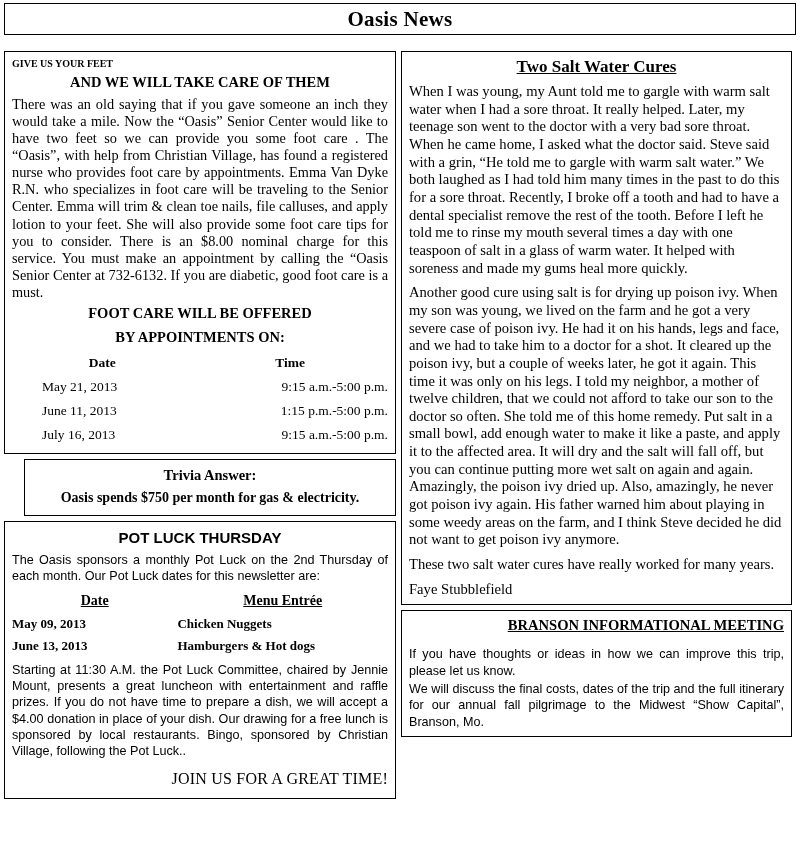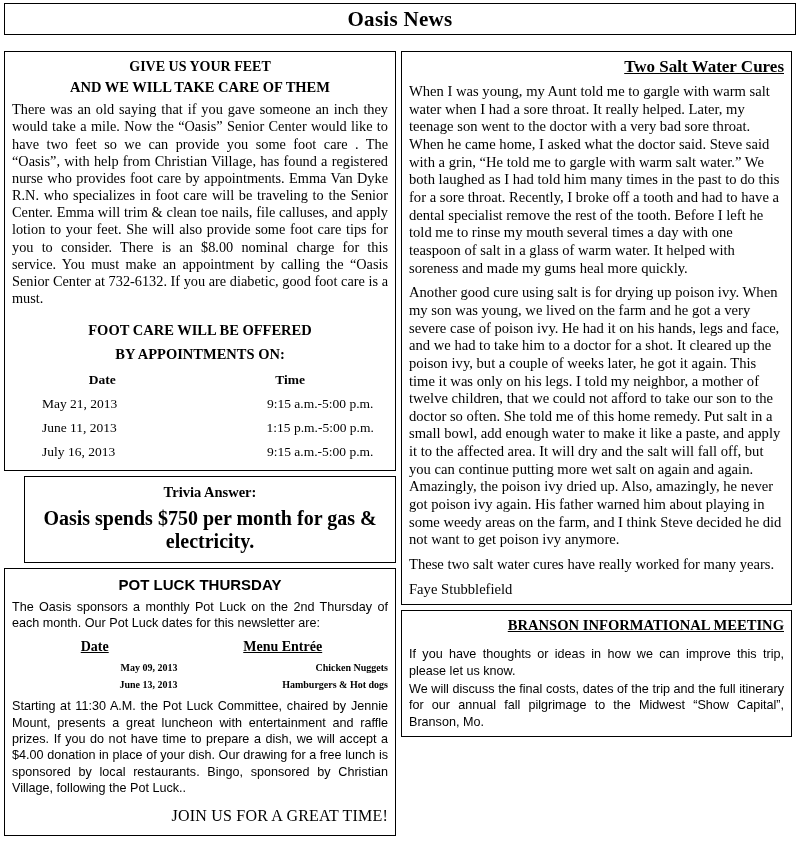--- a/index.html
+++ b/index.html
@@ -47,44 +47,43 @@
     width: 391px;
   }
   .box {
     border: 1px solid #000;
     box-sizing: border-box;
     padding: 5px 7px 6px 7px;
     margin-bottom: 5px;
     background: #fff;
   }
   .hd-center {
-    text-align: center;
-    font-weight: bold;
-    font-size: 14px;
+    font-weight: bold;
+    font-size: 10px;
     line-height: 1.45;
   }
   .hd-center2 {
     text-align: center;
     font-weight: bold;
     font-size: 14.5px;
     line-height: 1.45;
     margin-bottom: 2px;
   }
   p.body {
     margin: 3px 0 0 0;
     font-size: 14.3px;
     line-height: 1.2;
     text-align: justify;
   }
   .sub-hd {
     text-align: center;
     font-weight: bold;
     font-size: 14.5px;
     line-height: 1.5;
-    margin-top: 13px;
+    margin-top: 2px;
   }
   table.sched {
     width: 100%;
     border-collapse: collapse;
     font-size: 13.5px;
     margin-top: 4px;
   }
   table.sched th {
     font-weight: bold;
     font-size: 13.5px;
@@ -95,33 +94,33 @@
   }
   table.sched th.c1, table.sched td.c1 {
     width: 48%;
     text-align: center;
   }
   table.sched th.c2, table.sched td.c2 {
     width: 52%;
     text-align: center;
   }
   table.sched td.c1 { text-align: left; padding-left: 30px; }
-  table.sched td.c2 { text-align: center; padding-left: 60px; font-family: Liberation Serif, serif; }
+  table.sched td.c2 { text-align: right; padding-left: 60px; font-family: Liberation Serif, serif; }
   .trivia {
     text-align: center;
     margin-left: 20px;
   }
   .trivia .t1 {
     font-weight: bold;
     font-size: 14.5px;
     padding: 2px 0 6px 0;
   }
   .trivia .t2 {
     font-weight: bold;
-    font-size: 20px;
+    font-size: 14px;
     padding-bottom: 3px;
   }
   .potluck-title {
     text-align: center;
     font-family: "Liberation Sans", sans-serif;
     font-weight: bold;
     font-size: 15px;
     padding: 2px 0 4px 0;
   }
   p.sans {
@@ -138,34 +137,34 @@
     font-family: "Liberation Serif", serif;
   }
   table.menu th {
     font-weight: bold;
     font-size: 14px;
     text-decoration: underline;
     padding: 2px 0 4px 0;
   }
   table.menu td {
     font-weight: bold;
-    font-size: 10px;
+    font-size: 13px;
     padding: 3px 0;
-    text-align: right;
+    text-align: left;
   }
   table.menu th.m1 { width: 44%; }
   table.menu th.m2 { width: 56%; }
   .join {
     text-align: right;
     font-size: 16px;
     padding: 10px 0 4px 0;
     letter-spacing: 0.2px;
   }
   .rt-title {
-    text-align: right;
+    text-align: center;
     font-weight: bold;
     font-size: 17px;
     text-decoration: underline;
     padding-bottom: 3px;
   }
   p.rt {
     margin: 7px 0 0 0;
     font-size: 14.6px;
     line-height: 1.21;
   }

